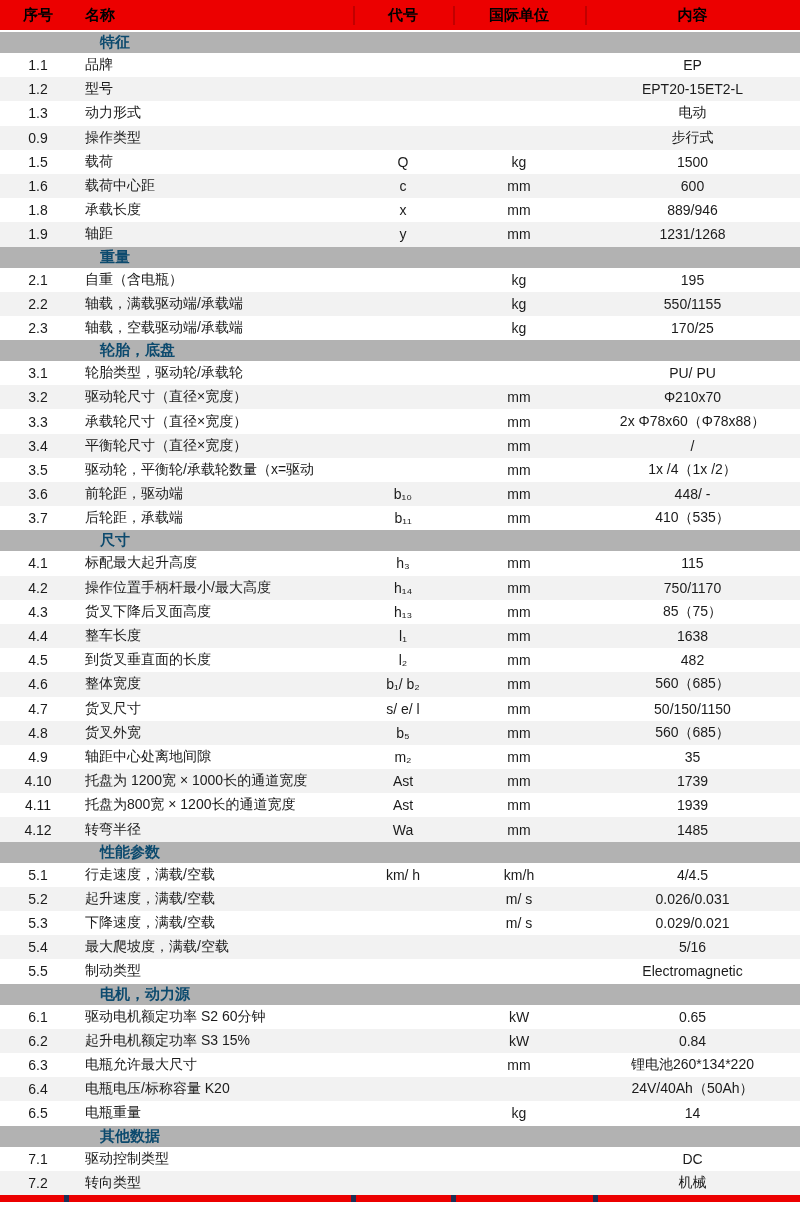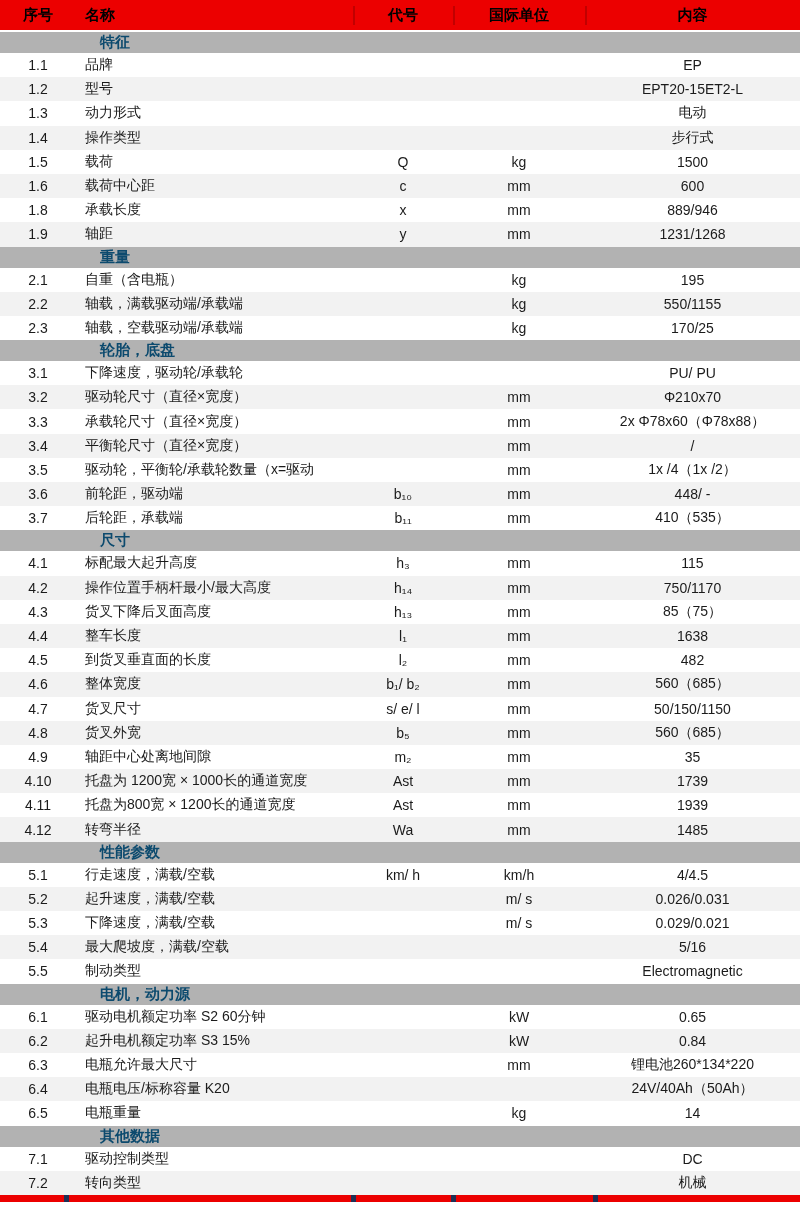--- a/index.html
+++ b/index.html
@@ -74,21 +74,21 @@
 
   <div class="row">
     <div class="c c1">1.3</div>
     <div class="c c2">动力形式</div>
     <div class="c c3"></div>
     <div class="c c4"></div>
     <div class="c c5">电动</div>
   </div>
 
   <div class="row alt">
-    <div class="c c1">1.4</div>
+    <div class="c c1">0.9</div>
     <div class="c c2">操作类型</div>
     <div class="c c3"></div>
     <div class="c c4"></div>
     <div class="c c5">步行式</div>
   </div>
 
   <div class="row">
     <div class="c c1">1.5</div>
     <div class="c c2">载荷</div>
     <div class="c c3">Q</div>
@@ -147,21 +147,21 @@
     <div class="c c4">kg</div>
     <div class="c c5">170/25</div>
   </div>
 
   <div class="section-row">
     <span>轮胎，底盘</span>
   </div>
 
   <div class="row">
     <div class="c c1">3.1</div>
-    <div class="c c2">下降速度，驱动轮/承载轮</div>
+    <div class="c c2">轮胎类型，驱动轮/承载轮</div>
     <div class="c c3"></div>
     <div class="c c4"></div>
     <div class="c c5">PU/ PU</div>
   </div>
 
   <div class="row alt">
     <div class="c c1">3.2</div>
     <div class="c c2">驱动轮尺寸（直径×宽度）</div>
     <div class="c c3"></div>
     <div class="c c4">mm</div>

